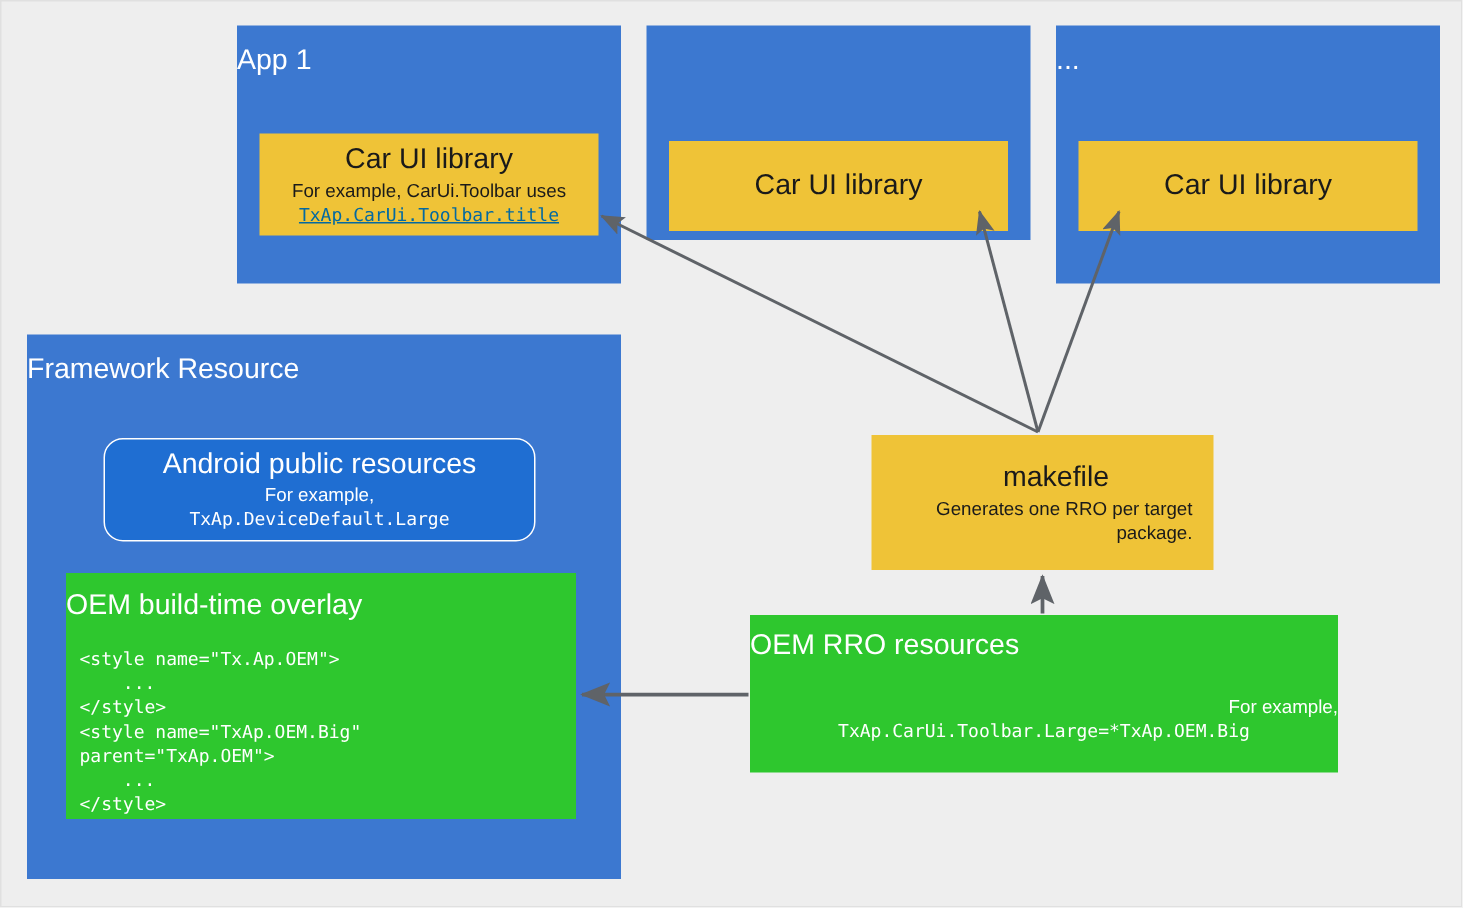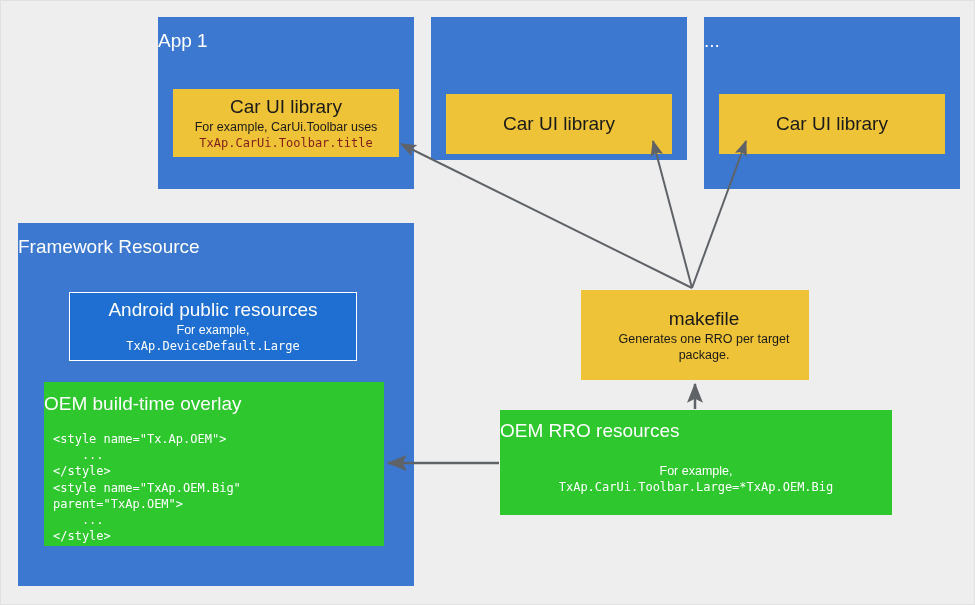--- a/index.html
+++ b/index.html
@@ -38,35 +38,35 @@
 
   .box-title {
     font-size: 19px;
     line-height: 1.25;
     font-weight: 400;
   }
   .title-white { color: #ffffff; }
   .title-dark  { color: #1a1a1a; }
 
   .sub-text {
-    text-align: center;
+    text-align: right;
     font-size: 12.5px;
     line-height: 1.3;
     font-weight: 400;
   }
   .sub-dark  { color: #1a1a1a; }
   .sub-white { color: #ffffff; }
 
   .mono {
     font-family: "DejaVu Sans Mono", "Liberation Mono", monospace;
     font-size: 12px;
     line-height: 1.35;
     white-space: pre;
   }
-  .mono-dark  { color: #7f1d1d; }
+  .mono-dark  { color: #0369a1; text-decoration: underline; }
   .mono-white { color: #ffffff; }
 
   .center-stack {
     display: flex;
     flex-direction: column;
     align-items: center;
     justify-content: center;
     height: 100%;
     width: 100%;
   }
@@ -94,21 +94,21 @@
   #app2-title { left: 430px; top: 28px; width: 256px; }
   #app3-title { left: 703px; top: 28px; width: 256px; }
 
   #app1-lib { left: 172px; top: 88px;  width: 226px; height: 68px; }
   #app2-lib { left: 445px; top: 93px;  width: 226px; height: 60px; }
   #app3-lib { left: 718px; top: 93px;  width: 226px; height: 60px; }
 
   
   #framework-box   { left: 17px;  top: 222px; width: 396px; height: 363px; }
   #framework-title { left: 17px;  top: 234px; width: 396px; }
-  #android-res-box { left: 68px;  top: 291px; width: 288px; height: 69px; }
+  #android-res-box { left: 68px;  top: 291px; width: 288px; height: 69px; border-radius: 13px; }
   #oem-overlay-box { left: 43px;  top: 381px; width: 340px; height: 164px; }
   #oem-overlay-title { left: 43px; top: 391px; width: 340px; }
   #oem-overlay-code  { left: 52px; top: 430px; width: 322px; }
 
   
   #makefile-box { left: 580px; top: 289px; width: 228px; height: 90px; padding-left: 18px; }
 
   
   #rro-box   { left: 499px; top: 409px; width: 392px; height: 105px; }
   #rro-title { left: 499px; top: 418px; width: 392px; }

